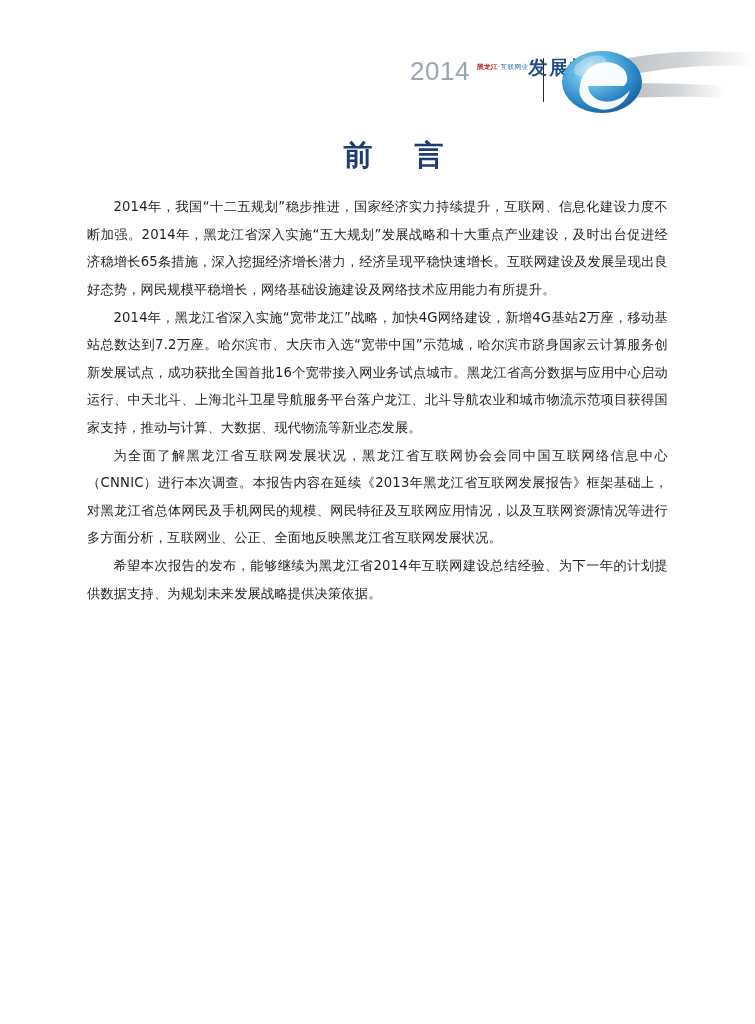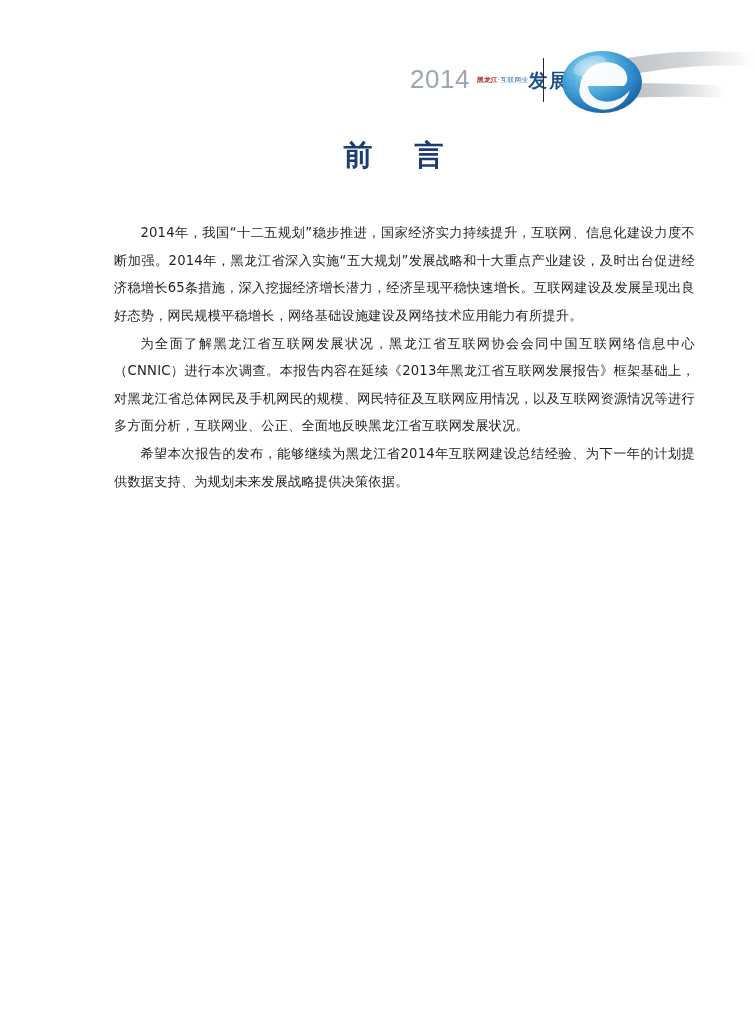--- a/index.html
+++ b/index.html
@@ -21,21 +21,21 @@
     top: 0;
     left: 0;
     width: 755px;
     height: 122px;
   }
   .header-logo-group {
     position: absolute;
     left: 410px;
     top: 58px;
     display: flex;
-    align-items: center;
+    align-items: flex-start;
     height: 44px;
   }
   .year-text {
     font-size: 26px;
     font-weight: 400;
     color: #9aa6b4;
     letter-spacing: 0.5px;
     line-height: 1;
     padding-bottom: 2px;
   }
@@ -98,24 +98,23 @@
     font-weight: bold;
     color: #1b3d73;
     letter-spacing: 16px;
     text-indent: 16px;
     font-family: "DejaVu Serif", "Liberation Serif", serif;
   }
 
   
   .content {
     position: absolute;
-    top: 219px;
+    top: 193px;
     left: 87px;
     width: 581px;
-    margin-left: 27px;
   }
   .para {
     font-size: 13.2px;
     color: #231f20;
     line-height: 27.5px;
     text-align: justify;
     text-justify: inter-ideograph;
     text-indent: 2em;
     margin: 0 0 0.5px 0;
     letter-spacing: 0.2px;
@@ -179,20 +178,21 @@
         <ellipse cx="30" cy="18" rx="17" ry="9" fill="#ffffff" opacity="0.28" transform="rotate(-22 30 18)"></ellipse>
       </g>
     </svg>
   </div>
 </div>
 
 <div class="page-title">前 言</div>
 
 <div class="content">
   <p class="para">2014年，我国“十二五规划”稳步推进，国家经济实力持续提升，互联网、信息化建设力度不断加强。2014年，黑龙江省深入实施“五大规划”发展战略和十大重点产业建设，及时出台促进经济稳增长65条措施，深入挖掘经济增长潜力，经济呈现平稳快速增长。互联网建设及发展呈现出良好态势，网民规模平稳增长，网络基础设施建设及网络技术应用能力有所提升。</p>
+  <p class="para">2014年，黑龙江省深入实施“宽带龙江”战略，加快4G网络建设，新增4G基站2万座，移动基站总数达到7.2万座。哈尔滨市、大庆市入选“宽带中国”示范城，哈尔滨市跻身国家云计算服务创新发展试点，成功获批全国首批16个宽带接入网业务试点城市。黑龙江省高分数据与应用中心启动运行、中天北斗、上海北斗卫星导航服务平台落户龙江、北斗导航农业和城市物流示范项目获得国家支持，推动与计算、大数据、现代物流等新业态发展。</p>
   <p class="para">为全面了解黑龙江省互联网发展状况，黑龙江省互联网协会会同中国互联网络信息中心（CNNIC）进行本次调查。本报告内容在延续《2013年黑龙江省互联网发展报告》框架基础上，对黑龙江省总体网民及手机网民的规模、网民特征及互联网应用情况，以及互联网资源情况等进行多方面分析，互联网业、公正、全面地反映黑龙江省互联网发展状况。</p>
   <p class="para">希望本次报告的发布，能够继续为黑龙江省2014年互联网建设总结经验、为下一年的计划提供数据支持、为规划未来发展战略提供决策依据。</p>
 </div>
 
 <div class="signature-area">
   
 
   
 
   

